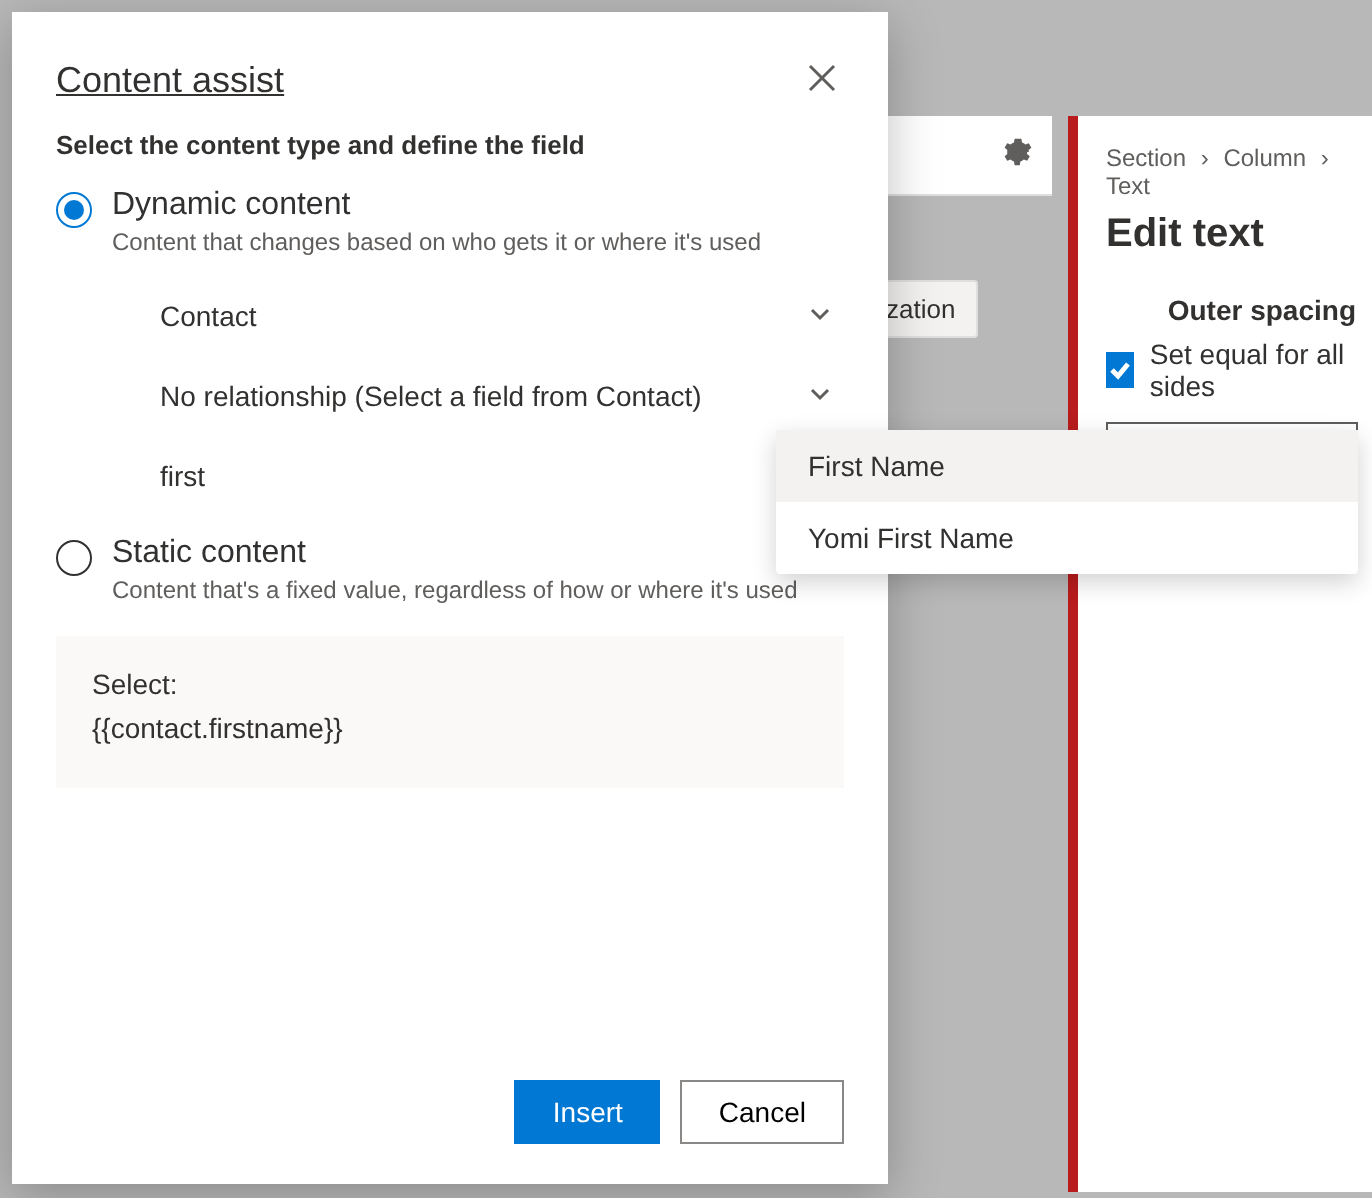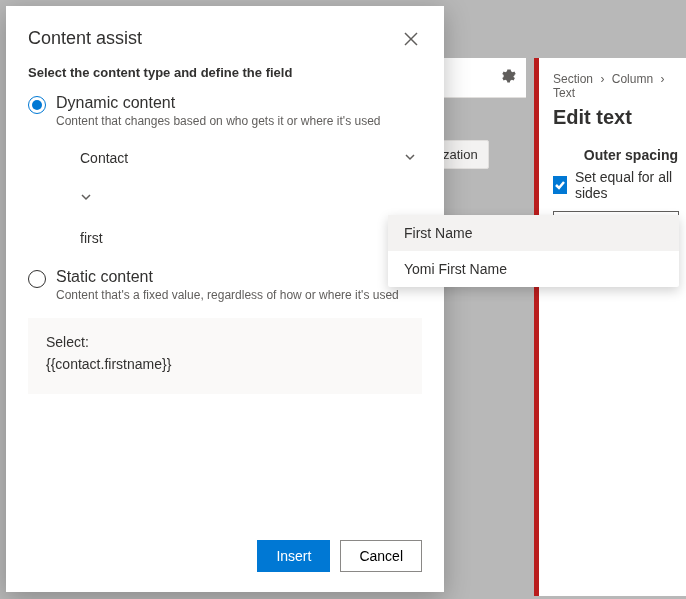--- a/index.html
+++ b/index.html
@@ -112,21 +112,22 @@
       height: 586px;
       background: #fff;
       box-shadow: 0 6px 24px rgba(0,0,0,0.25);
       display: flex;
       flex-direction: column;
     }
     .modal-header {
       padding: 22px 22px 6px 22px;
       display: flex;
       justify-content: space-between;
-      align-items: flex-start;
+      align-items: center;
+      text-decoration: underline;
     }
     .modal-title {
       font-size: 18px;
       font-weight: 400;
       color: #323130;
     }
     .close-btn {
       cursor: pointer;
       padding: 4px;
     }
@@ -311,20 +312,21 @@
   </div>
 
   <div class="field-indent">
     <div class="dropdown">
       <span>Contact</span>
       <span class="chevron"><svg viewBox="0 0 12 12">
             <polyline points="2,4 6,8 10,4"></polyline>
           </svg></span>
     </div>
     <div class="dropdown">
+      <span>No relationship (Select a field from Contact)</span>
       <span class="chevron"><svg viewBox="0 0 12 12">
             <polyline points="2,4 6,8 10,4"></polyline>
           </svg></span>
     </div>
     <div class="text-input">
       <span>first</span>
     </div>
   </div>
 
   <div class="radio-block">

